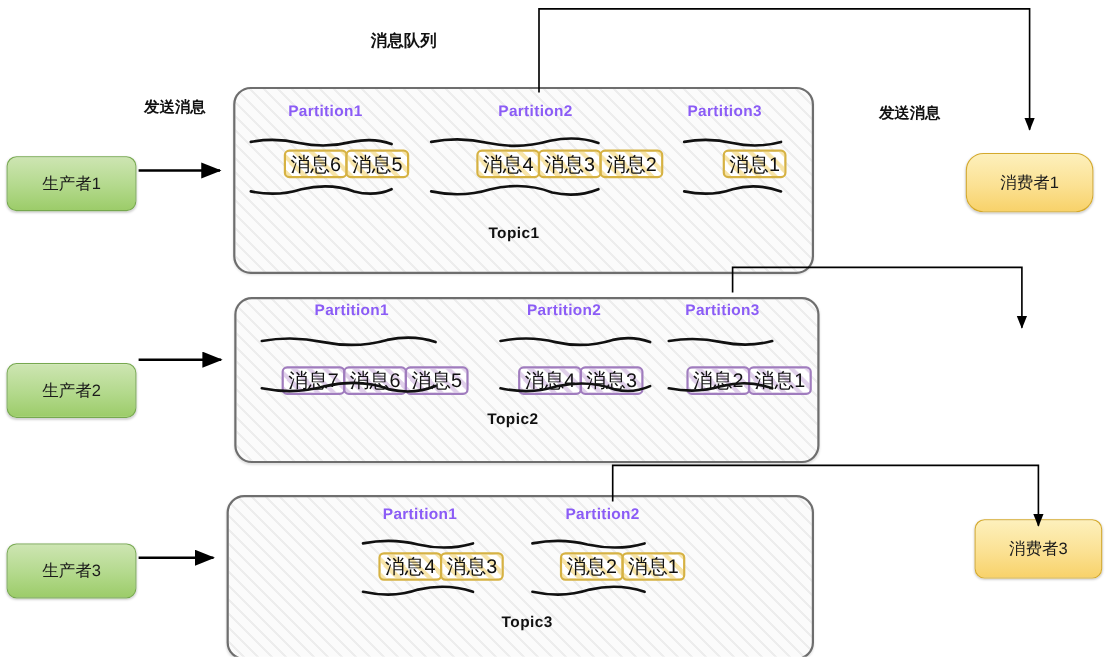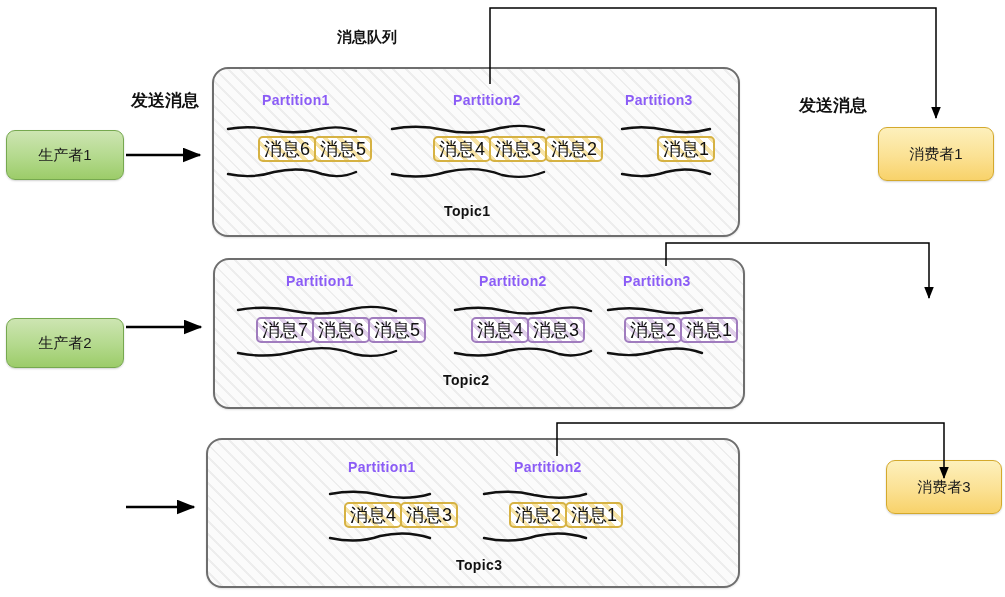--- a/index.html
+++ b/index.html
@@ -3,21 +3,21 @@
 <meta charset="utf-8">
 <style>
   html,body{margin:0;padding:0;background:#ffffff;}
   body{
     width:1005px;height:597px;position:relative;overflow:hidden;
     font-family:"Liberation Sans","DejaVu Sans",sans-serif;
   }
   #stage{position:absolute;left:0;top:0;width:1005px;height:597px;}
 
   
-  .abs{position:absolute;box-sizing:border-box;}
+  .abs{position:absolute;box-sizing:border-box;margin-top:12px;}
 
   
   .producer{
     width:118px;height:50px;border-radius:9px;
     border:1.4px solid #76a84f;
     background:linear-gradient(to bottom,#cde5b2 0%,#b3d98c 55%,#9ccc69 100%);
     display:flex;align-items:center;justify-content:center;
     font-size:15px;color:#1b1b1b;
     box-shadow:0 1px 2px rgba(0,0,0,.18);
   }
@@ -62,25 +62,26 @@
   }
   .msg.y{
     border:2px solid #d6b243;border-radius:5px;margin-right:-2px;
     background:repeating-linear-gradient(45deg,
       #f7e4a8 0px,#f7e4a8 4px,#ffffff 4px,#ffffff 10px);
   }
   .msg.p{
     border:2px solid #a07cbe;border-radius:5px;margin-right:-2px;
     background:repeating-linear-gradient(45deg,
       #e0d0ea 0px,#e0d0ea 4px,#ffffff 4px,#ffffff 10px);
+    margin-top:16px;
   }
 
   
   .cap{
-    position:absolute;font-size:17px;font-weight:bold;color:#111;
+    position:absolute;font-size:14px;font-weight:bold;color:#111;
     white-space:nowrap;
   }
   .big-cap{
     position:absolute;font-size:15px;font-weight:bold;color:#111;
     white-space:nowrap;
   }
 
   svg.overlay{position:absolute;left:0;top:0;width:1005px;height:597px;
     pointer-events:none;}
 </style>
@@ -92,22 +93,25 @@
   <div class="big-cap" style="left:337px;top:28px;">消息队列</div>
   <div class="cap" style="left:131px;top:89px;">发送消息</div>
   <div class="cap" style="left:799px;top:94px;">发送消息</div>
 
   <div class="producer abs" style="left:6px;top:130px;">
     <span>生产者1</span>
   </div>
   <div class="producer abs" style="left:6px;top:318px;">
     <span>生产者2</span>
   </div>
-
-  <div class="consumer abs" style="left:878px;top:127px;">
+  <div class="producer abs" style="left:6px;top:482px;">
+    <span>生产者3</span>
+  </div>
+
+  <div class="consumer abs" style="left:878px;top:127px;border-radius:16px;">
     <span>消费者1</span>
   </div>
   <div class="consumer abs" style="left:886px;top:460px;">
     <span>消费者3</span>
   </div>
 
   <div class="topic abs" style="left:212px;top:67px;width:528px;height:170px;"></div>
 
   <div class="partition-label" style="left:262px;top:92px;">Partition1</div>
   <div class="partition-label" style="left:453px;top:92px;">Partition2</div>

